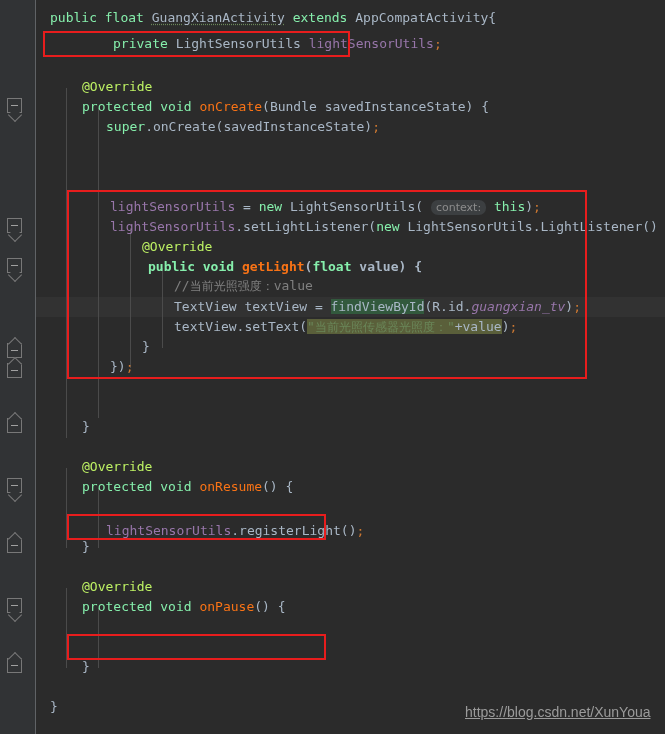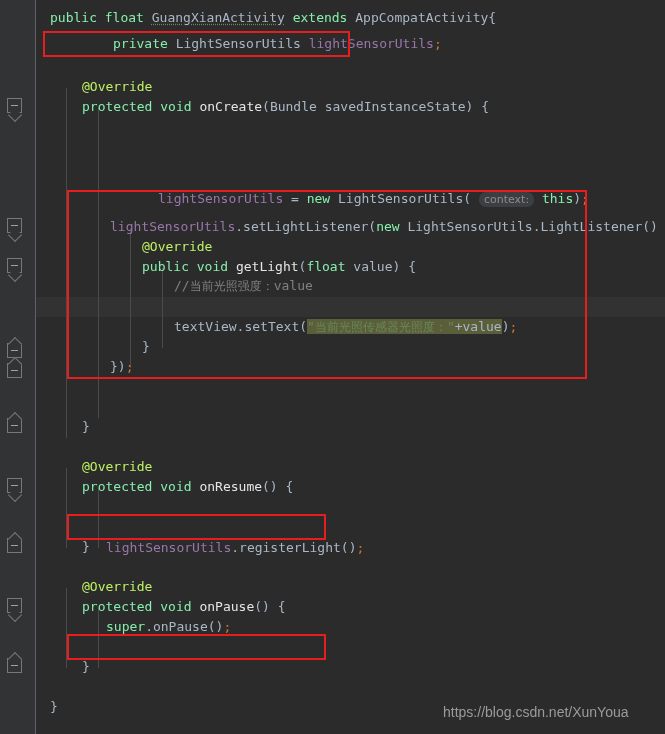--- a/index.html
+++ b/index.html
@@ -106,21 +106,21 @@
     font-family: "DejaVu Sans Mono", monospace;
     letter-spacing: 0px;
   }
 
   
   .kw   { color: #86efac; text-align: right; }
   .pln  { color: #a9b7c6; }        
   .fld  { color: #9876aa; }        
   .sfld { color: #9876aa; font-style: italic; }  
   .ann  { color: #bef264; text-align: right; }        
-  .mtd  { color: #e5e5e5; }        
+  .mtd  { color: #f97316; }        
   .str  { color: #6a8759; }        
   .cmt  { color: #808080; }
   .brc  { color: #a9b7c6; }
   .semi { color: #cc7832; }
 
   .hl-find   { background: #32593d; }   
   .hl-string { background: #5a5f3a; }   
 
   .wavy {
     text-decoration: underline;
@@ -211,63 +211,64 @@
     <div class="indent-guide" style="left:126px; top:268px; height:80px;"></div>
 
     <div class="line" style="top:8px; left:14px;"><span class="kw">public</span> <span class="kw">float</span> <span class="pln wavy">GuangXianActivity</span> <span class="kw">extends</span> <span class="pln">AppCompatActivity</span><span class="brc">{</span></div>
 
     <div class="line" style="top:34px; left:46px;margin-left:31px;"><span class="kw">private</span> <span class="pln">LightSensorUtils</span> <span class="fld">lightSensorUtils</span><span class="semi">;</span></div>
 
     <div class="line" style="top:77px; left:46px;"><span class="ann">@Override</span></div>
 
     <div class="line" style="top:97px; left:46px;"><span class="kw">protected</span> <span class="kw">void</span> <span class="mtd">onCreate</span><span class="brc">(</span><span class="pln">Bundle savedInstanceState</span><span class="brc">) {</span></div>
 
-
-
-    <div class="line" style="top:189px; left:74px;margin-left:48px;"><span class="fld">lightSensorUtils</span> <span class="pln">=</span> <span class="kw">new</span> <span class="pln">LightSensorUtils(</span> <span class="inlay">context:</span> <span class="kw">this</span><span class="pln">)</span><span class="semi">;</span></div>
+    <div class="line" style="top:117px; left:70px;"><span class="kw">super</span><span class="pln">.onCreate(savedInstanceState)</span><span class="semi">;</span></div>
+
+
+    <div class="line" style="top:197px; left:74px;"><span class="fld">lightSensorUtils</span> <span class="pln">=</span> <span class="kw">new</span> <span class="pln">LightSensorUtils(</span> <span class="inlay">context:</span> <span class="kw">this</span><span class="pln">)</span><span class="semi">;</span></div>
 
     <div class="line" style="top:217px; left:74px;"><span class="fld">lightSensorUtils</span><span class="pln">.setLightListener(</span><span class="kw">new</span> <span class="pln">LightSensorUtils.LightListener() {</span></div>
 
     <div class="line" style="top:237px; left:106px;"><span class="ann">@Override</span></div>
 
-    <div class="line" style="top:257px; left:106px;"><span class="kw">public</span> <span class="kw">void</span> <span class="mtd">getLight</span><span class="brc">(</span><span class="kw">float</span> <span class="pln">value</span><span class="brc">) {</span></div>
+    <div class="line" style="top:257px; left:112px;font-weight:bold;"><span class="kw">public</span> <span class="kw">void</span> <span class="mtd">getLight</span><span class="brc">(</span><span class="kw">float</span> <span class="pln">value</span><span class="brc">) {</span></div>
 
     <div class="line" style="top:276px; left:138px;"><span class="cmt">//</span><span class="cmt cn">当前光照强度：</span><span class="cmt">value</span></div>
 
+    <div class="line" style="top:297px; left:138px;"><span class="pln">TextView textView = </span><span class="hl-find">findViewById</span><span class="pln">(R.id.</span><span class="sfld">guangxian_tv</span><span class="pln">)</span><span class="semi">;</span></div>
 
     <div class="line" style="top:317px; left:138px;"><span class="pln">textView.setText(</span><span class="hl-string"><span class="str">"</span><span class="str cn">当前光照传感器光照度：</span><span class="str">"</span><span class="pln">+value</span></span><span class="pln">)</span><span class="semi">;</span></div>
 
     <div class="line" style="top:337px; left:106px;"><span class="brc">}</span></div>
 
     <div class="line" style="top:357px; left:74px;"><span class="pln">})</span><span class="semi">;</span></div>
 
     <div class="line" style="top:417px; left:46px;"><span class="brc">}</span></div>
 
     <div class="line" style="top:457px; left:46px;"><span class="ann">@Override</span></div>
 
     <div class="line" style="top:477px; left:46px;"><span class="kw">protected</span> <span class="kw">void</span> <span class="mtd">onResume</span><span class="brc">() {</span></div>
 
 
-    <div class="line" style="top:538px; left:70px;"><span class="fld">lightSensorUtils</span><span class="pln">.registerLight()</span><span class="semi">;</span></div>
+    <div class="line" style="top:521px; left:70px;"><span class="fld">lightSensorUtils</span><span class="pln">.registerLight()</span><span class="semi">;</span></div>
 
     <div class="line" style="top:537px; left:46px;"><span class="brc">}</span></div>
 
     <div class="line" style="top:577px; left:46px;"><span class="ann">@Override</span></div>
 
     <div class="line" style="top:597px; left:46px;"><span class="kw">protected</span> <span class="kw">void</span> <span class="mtd">onPause</span><span class="brc">() {</span></div>
 
-    <div class="line" style="top:617px; left:70px;"><span class="kw">super</span><span class="pln">.onPause()</span><span class="semi">;</span></div>
 
 
     <div class="line" style="top:657px; left:46px;"><span class="brc">}</span></div>
 
     <div class="line" style="top:697px; left:14px;"><span class="brc">}</span></div>
 
   </div>
 
   <div class="redbox" style="left:43px;  top:31px;  width:307px; height:26px;"></div>
   <div class="redbox" style="left:67px;  top:190px; width:520px; height:189px;"></div>
   <div class="redbox" style="left:67px;  top:514px; width:259px; height:26px;"></div>
   <div class="redbox" style="left:67px;  top:634px; width:259px; height:26px;"></div>
 
-  <div id="watermark" style="left:443px; top:704px;">https://blog.csdn.net/XunYoua</div>
+  <div id="watermark" style="left:465px; top:704px;text-decoration:underline;">https://blog.csdn.net/XunYoua</div>
 
 </div>
 
 </body></html>

